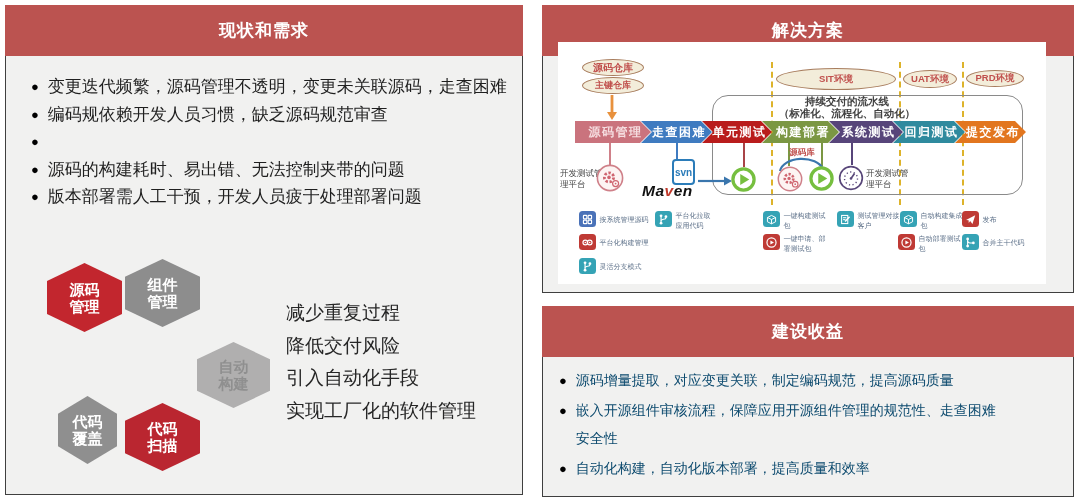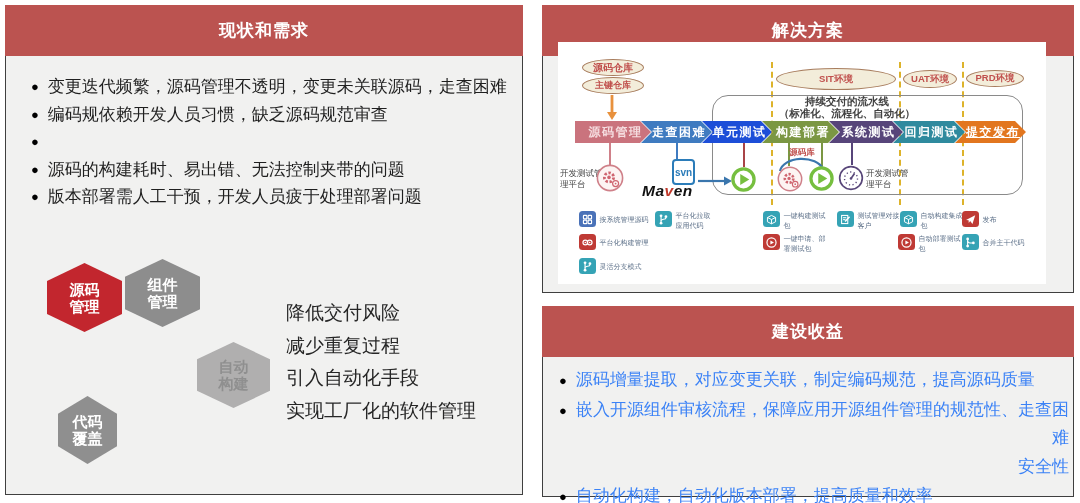--- a/index.html
+++ b/index.html
@@ -61,21 +61,21 @@
   .feature .chip {
     width:17px; height:16px; border-radius:3.5px; flex:none; display:flex; align-items:center; justify-content:center;
   }
   .feature .flabel { margin-left:3.5px; font-size:7px; line-height:10px; color:#5a6e87; white-space:pre-line; }
   .feature.oneline .flabel { margin-top:3.5px; }
 
   
   .benefit-list { position:absolute; left:559px; top:366px; list-style:none; width:510px; }
   .benefit-list li { display:flex; margin-bottom:1px; }
   .benefit-list .dot { margin-top:8px; }
-  .benefit-list .btext { font-size:17px; line-height:28.5px; color:#3b82f6; white-space:pre-line;text-align:right; }
+  .benefit-list .btext { font-size:14px; line-height:28.5px; color:#0c4a6e; white-space:pre-line; }
 </style>
 </head>
 <body>
 
 <div id="page">
 
   <div class="panel" style="left:5px; top:5px; width:518px; height:490px;">
     <div class="panel-header" style="background-color: rgb(187, 83, 80);">
       <span class="panel-title">现状和需求</span>
     </div>
@@ -107,24 +107,27 @@
     </div>
     <div class="hex" style="left: 119px; top: 253px; width: 75px; height: 68px; background-color: rgb(141, 141, 141);">
       <span class="hex-label" style="color: rgb(255, 255, 255);">组件管理</span>
     </div>
     <div class="hex" style="left: 157px; top: 336px; width: 73px; height: 66px; background-color: rgb(176, 175, 175); margin-left: 34px;">
       <span class="hex-label" style="color: rgb(143, 143, 143);">自动构建</span>
     </div>
     <div class="hex" style="left: 52px; top: 390px; width: 59px; height: 68px; background-color: rgb(143, 143, 143);">
       <span class="hex-label" style="color: rgb(255, 255, 255);">代码覆盖</span>
     </div>
+    <div class="hex" style="left: 119px; top: 397px; width: 75px; height: 68px; background-color: rgb(186, 38, 48);">
+      <span class="hex-label" style="color: rgb(255, 255, 255);">代码扫描</span>
+    </div>
 
     <div class="goal-list">
+      <div>减少重复过程</div>
       <div>降低交付风险</div>
-      <div>减少重复过程</div>
       <div>引入自动化手段</div>
       <div>实现工厂化的软件管理</div>
     </div>
   </div>
 
   <div class="panel" style="left:542px; top:5px; width:532px; height:288px;">
     <div class="panel-header" style="background-color: rgb(187, 83, 80);">
       <span class="panel-title">解决方案</span>
     </div>
   </div>
@@ -161,34 +164,34 @@
     <div>持续交付的流水线</div>
     <div>（标准化、流程化、自动化）</div>
   </div>
 
   <div class="stage first" style="left: 575px; width: 76px; background-color: rgb(202, 115, 125);">
     <span style="color: rgb(245, 220, 223);">源码管理</span>
   </div>
   <div class="stage" style="left: 641px; width: 71px; background-color: rgb(63, 123, 192);">
     <span style="color: rgb(255, 255, 255);">走查困难</span>
   </div>
-  <div class="stage" style="left: 702px; width: 70px; background-color: #1d4ed8;">
+  <div class="stage" style="left: 702px; width: 70px; background-color: #b91c1c;">
     <span style="color: rgb(255, 255, 255);">单元测试</span>
   </div>
   <div class="stage" style="left: 762px; width: 77px; background-color: rgb(123, 151, 67);">
     <span style="color: rgb(255, 255, 255);">构建部署</span>
   </div>
   <div class="stage" style="left: 829px; width: 74px; background-color: rgb(87, 69, 122);">
     <span style="color: rgb(255, 255, 255);">系统测试</span>
   </div>
   <div class="stage" style="left: 893px; width: 72px; background-color: rgb(47, 138, 158);">
     <span style="color: rgb(255, 255, 255);">回归测试</span>
   </div>
   <div class="stage" style="left: 955px; width: 71px; background-color: rgb(226, 118, 31);">
-    <span style="color: rgb(255, 255, 255); text-decoration: underline;">提交发布</span>
+    <span style="color: rgb(255, 255, 255);">提交发布</span>
   </div>
 
   <div class="vline" style="left:609px; top:143px; height:23px; background:#cf8089;"></div>
   <div class="vline" style="left:676px; top:143px; height:17px; background:#3f7bc0;"></div>
   <div class="vline" style="left:743px; top:143px; height:24px; background:#a94447;"></div>
   <div class="vline" style="left:788px; top:143px; height:23px; background:#7b9743;"></div>
   <div class="vline" style="left:821px; top:143px; height:23px; background:#7b9743;"></div>
   <div class="vline" style="left:851px; top:143px; height:22px; background:#57457a;"></div>
 
   <div class="small-note" style="left:560px; top:168px; width:46px;">开发测试管

